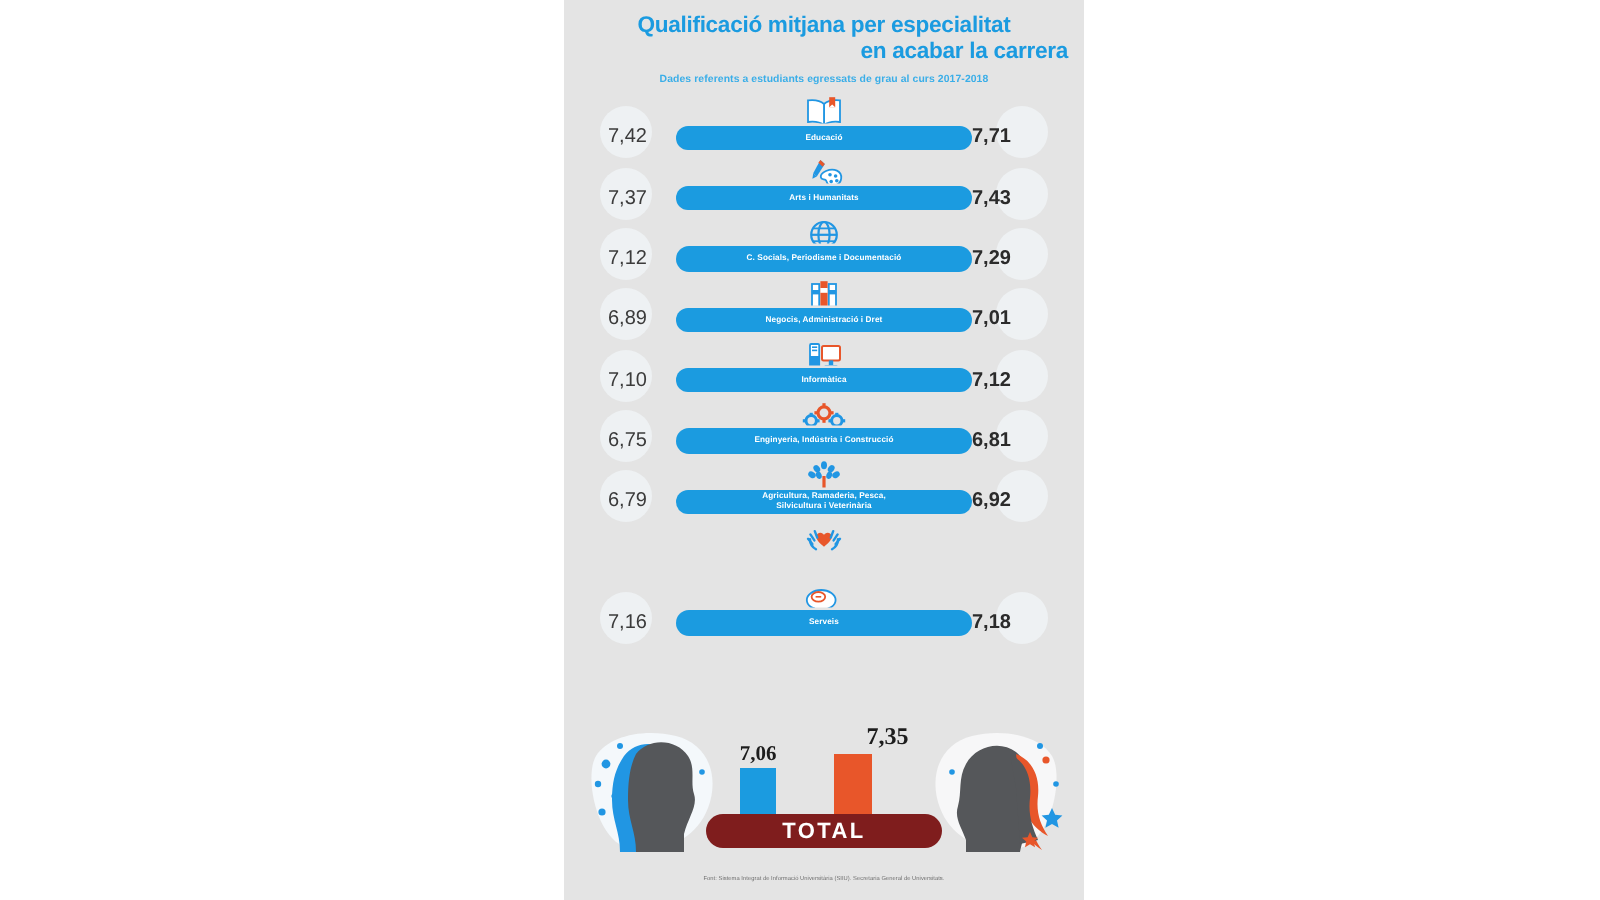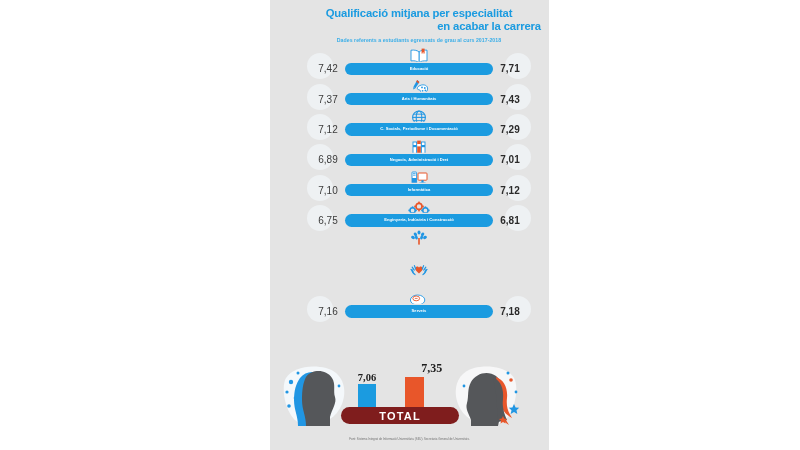--- a/index.html
+++ b/index.html
@@ -4,22 +4,22 @@
 <style>
   html,body{margin:0;padding:0;}
   body{
     width:800px;height:450px;background:#ffffff;overflow:hidden;
     font-family:"Liberation Sans",sans-serif;
   }
   .canvas{position:relative;width:800px;height:450px;}
 
   
   .panel{
-    position:absolute;left:270px;top:0;width:260px;height:450px;
-    background:#e4e4e4;overflow:hidden;padding-left:19px;
+    position:absolute;left:282px;top:0;width:260px;height:450px;
+    background:#e4e4e4;overflow:hidden;
   }
 
   
   .header{padding-top:7px;text-align:center;}
   .title{
     color:#1b9be0;font-size:11.3px;font-weight:bold;line-height:12.6px;
     letter-spacing:-0.15px;padding:0 8px;
   }
   .title .l2{display:block;text-align:right;}
   .subtitle{
@@ -37,21 +37,21 @@
     display:flex;align-items:center;justify-content:center;
   }
   .blob{
     position:absolute;width:26px;height:26px;border-radius:50%;
     background:#eef1f3;bottom:-4px;
   }
   .blob.left{left:18px;}
   .blob.right{right:18px;}
   .val{
     position:relative;z-index:2;font-size:10px;font-weight:bold;
-    color:#2b2b2b;width:34px;text-align:center;
+    color:#2b2b2b;width:34px;text-align:left;
   }
   .val.left{color:#3b3b3b;font-weight:normal;}
   .bar{
     position:relative;z-index:2;width:148px;height:12.4px;
     background:#1b9be0;border-radius:7px;
     display:flex;align-items:center;justify-content:center;
     box-shadow:0 0 0 1.2px #e4e4e4;
   }
   .bar-label{
     color:#ffffff;font-size:4.1px;font-weight:bold;line-height:4.6px;
@@ -279,20 +279,32 @@
             <g fill="#2196e3">
               <ellipse cx="10" cy="2.6" rx="1.5" ry="2"></ellipse>
               <ellipse cx="6.4" cy="4.4" rx="1.5" ry="2" transform="rotate(-35 6.4 4.4)"></ellipse>
               <ellipse cx="13.6" cy="4.4" rx="1.5" ry="2" transform="rotate(35 13.6 4.4)"></ellipse>
               <ellipse cx="4" cy="7.4" rx="1.5" ry="2" transform="rotate(-60 4 7.4)"></ellipse>
               <ellipse cx="16" cy="7.4" rx="1.5" ry="2" transform="rotate(60 16 7.4)"></ellipse>
               <ellipse cx="7.4" cy="7.6" rx="1.4" ry="1.9" transform="rotate(-20 7.4 7.6)"></ellipse>
               <ellipse cx="12.6" cy="7.6" rx="1.4" ry="1.9" transform="rotate(20 12.6 7.6)"></ellipse>
             </g>
           </svg>
+        </div>
+        <div class="row-inner">
+          <div class="blob left"></div>
+          <div class="blob right"></div>
+          <div class="val left">6,79</div>
+          <div class="bar">
+            <div class="bar-label">
+              <span>Agricultura, Ramaderia, Pesca,</span><br>
+              <span>Silvicultura i Veterinària</span>
+            </div>
+          </div>
+          <div class="val">6,92</div>
         </div>
       </div>
 
       <div class="row">
         <div class="icon-wrap">
           <svg width="22" height="16" viewBox="0 0 22 16">
             <path d="M11 12.4 C8.6 10.4 7.2 9 7.2 7.4 C7.2 6.2 8.2 5.4 9.2 5.4 C10 5.4 10.7 5.9 11 6.5 C11.3 5.9 12 5.4 12.8 5.4 C13.8 5.4 14.8 6.2 14.8 7.4 C14.8 9 13.4 10.4 11 12.4 Z" fill="#e8562a"></path>
             <g stroke="#2196e3" stroke-width="1.2" stroke-linecap="round" fill="none">
               <path d="M7 13.6 C5.2 12.6 4 10.8 4 8.6"></path>
               <path d="M5.2 11 L3 8.4"></path>

